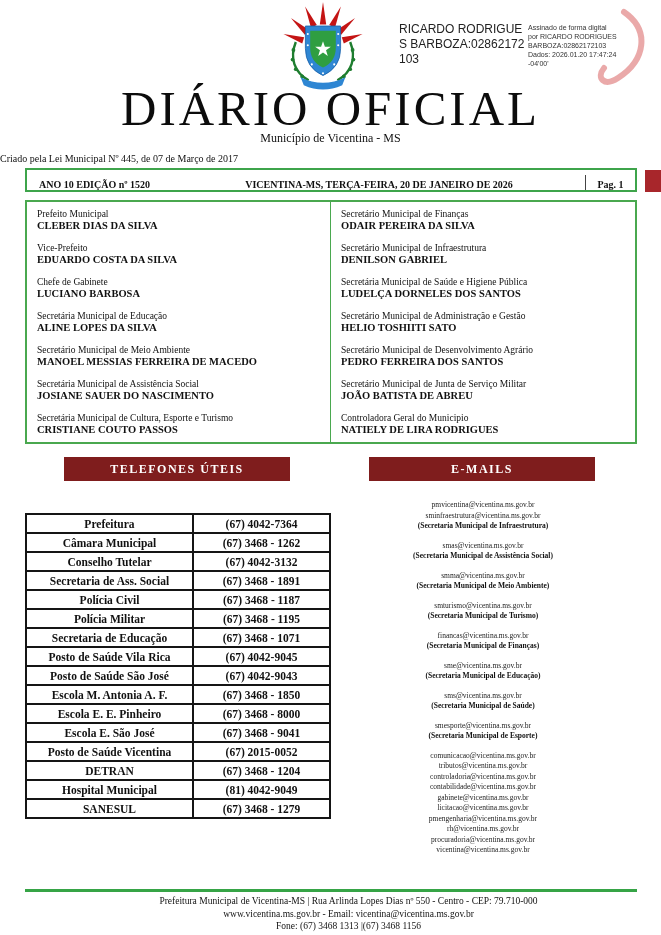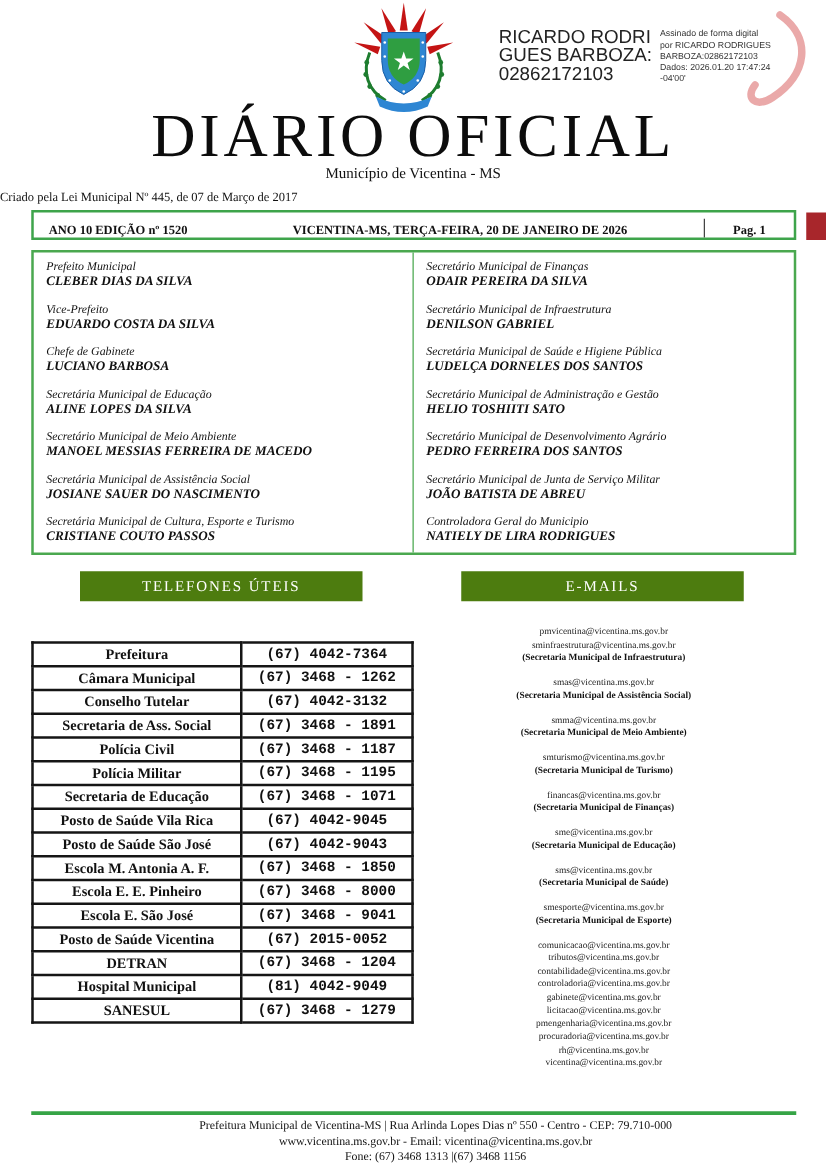--- a/index.html
+++ b/index.html
@@ -6,21 +6,21 @@
   html,body { background:#ffffff; }
   .page {
     position:relative; width:661px; height:935px; background:#fff;
     font-family:"Liberation Serif", serif; color:#111; overflow:hidden;
   }
 
   
   .crest { position:absolute; left:283px; top:2px; }
   .sig-name {
     position:absolute; left:399px; top:22px; width:128px;
-    font-family:"Liberation Sans", sans-serif; font-size:15px; line-height:15px;
+    font-family:"Liberation Sans", sans-serif; font-size:12px; line-height:15px;
     color:#222; word-break:break-all;
   }
   .sig-details {
     position:absolute; left:528px; top:23px; width:130px;
     font-family:"Liberation Sans", sans-serif; font-size:7px; line-height:9px; color:#333;
   }
   .sig-flourish { position:absolute; left:580px; top:8px; pointer-events:none; }
 
   
   .title {
@@ -31,54 +31,54 @@
   .law-line { position:absolute; top:153px; left:0; width:100%; text-align:left; font-size:10px; }
 
   
   .edition-bar {
     position:absolute; top:168px; left:25px; width:612px; height:24px;
     border:2px solid #3ea44b; display:flex; align-items:flex-end;
     font-weight:bold; font-size:10px;
   }
   .edition-left  { padding:4px 0 0 12px; width:190px; }
   .edition-center{ flex:1; text-align:center; padding-top:20px; }
-  .edition-right { width:72px; border-left:1.5px solid #444; text-align:center; padding-top:4px;margin-left:44px; }
+  .edition-right { width:50px; border-left:1.5px solid #444; text-align:center; padding-top:4px;margin-left:44px; }
   .red-mark { position:absolute; left:645px; top:170px; width:16px; height:22px; background:#a8262b; }
 
   
   .officials {
     position:absolute; top:200px; left:25px; width:612px; height:244px;
     border:2px solid #4aa84f; display:flex;
   }
   .officials-col { width:50%; padding:7px 10px 0 10px; }
   .officials-col.left { border-right:1.5px solid #4aa84f; }
-  .entry { margin-bottom:11px;font-style:italic; }
+  .entry { margin-bottom:11px; }
   .entry .role { font-size:9.5px; line-height:11px; }
   .entry .name { font-size:10.5px; line-height:12px; font-weight:bold; }
 
   
   .section-bar {
     position:absolute; top:457px; height:24px; width:226px;
-    background:#4d7c0f; color:#fff; font-weight:normal; font-size:12px;
+    background:#7f1d1d; color:#fff; font-weight:bold; font-size:12px;
     text-align:center; line-height:24px; letter-spacing:1.5px;
   }
   .bar-phones { left:64px; }
   .bar-emails { left:369px; }
 
   
   .phone-table {
     position:absolute; top:513px; left:25px; width:306px;
     border-collapse:collapse;
   }
   .phone-table td {
     border:2px solid #151515; height:19px; text-align:center;
     font-weight:bold; font-size:11.5px; padding:0 2px;
   }
   .phone-table td.c-name { width:168px; }
-  .phone-table td.c-number { width:138px;font-family:Liberation Mono, monospace; }
+  .phone-table td.c-number { width:138px; }
 
   
   .emails-list { position:absolute; top:500px; left:337px; width:292px; text-align:center; }
   .emails-list .k-email   { font-size:7.5px; line-height:10.5px; color:#222; }
   .emails-list .k-caption { font-size:7.5px; line-height:10.5px; font-weight:bold; margin-bottom:9px; }
 
   
   .footer-rule { position:absolute; top:889px; left:25px; width:612px; height:2.5px; background:#36a446; }
   .footer-text { position:absolute; top:895px; left:18px; width:100%; text-align:center; font-size:9.5px; line-height:12.5px; }
 </style>
@@ -329,27 +329,27 @@
       <div class="k-email">financas@vicentina.ms.gov.br</div>
       <div class="k-caption">(Secretaria Municipal de Finanças)</div>
       <div class="k-email">sme@vicentina.ms.gov.br</div>
       <div class="k-caption">(Secretaria Municipal de Educação)</div>
       <div class="k-email">sms@vicentina.ms.gov.br</div>
       <div class="k-caption">(Secretaria Municipal de Saúde)</div>
       <div class="k-email">smesporte@vicentina.ms.gov.br</div>
       <div class="k-caption">(Secretaria Municipal de Esporte)</div>
       <div class="k-email">comunicacao@vicentina.ms.gov.br</div>
       <div class="k-email">tributos@vicentina.ms.gov.br</div>
+      <div class="k-email">controladoria@vicentina.ms.gov.br</div>
       <div class="k-email">contabilidade@vicentina.ms.gov.br</div>
-      <div class="k-email">controladoria@vicentina.ms.gov.br</div>
       <div class="k-email">gabinete@vicentina.ms.gov.br</div>
       <div class="k-email">licitacao@vicentina.ms.gov.br</div>
       <div class="k-email">pmengenharia@vicentina.ms.gov.br</div>
+      <div class="k-email">rh@vicentina.ms.gov.br</div>
       <div class="k-email">procuradoria@vicentina.ms.gov.br</div>
-      <div class="k-email">rh@vicentina.ms.gov.br</div>
       <div class="k-email">vicentina@vicentina.ms.gov.br</div>
     </div>
 
   <div class="footer-rule"></div>
   <div class="footer-text">
     <div>Prefeitura Municipal de Vicentina-MS | Rua Arlinda Lopes Dias nº 550 - Centro - CEP: 79.710-000</div>
     <div>www.vicentina.ms.gov.br - Email: vicentina@vicentina.ms.gov.br</div>
     <div>Fone: (67) 3468 1313 |(67) 3468 1156</div>
   </div>
 

